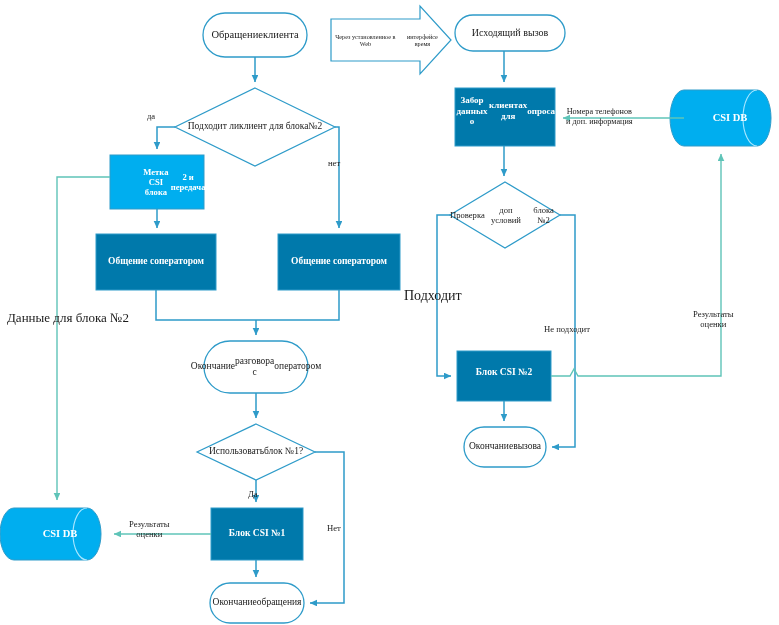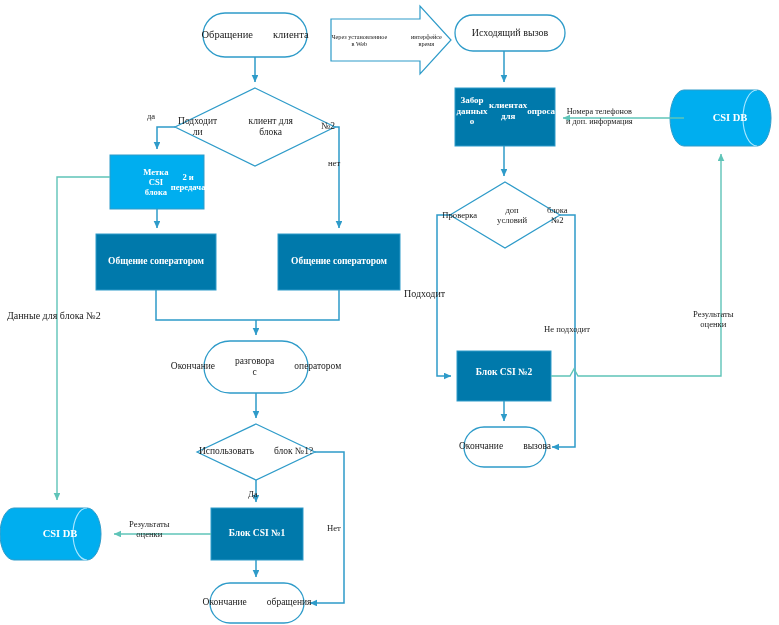--- a/index.html
+++ b/index.html
@@ -9,21 +9,21 @@
     position:relative;overflow:hidden;
   }
   #canvas{position:absolute;left:0;top:0;width:779px;height:625px;}
   .node-label{
     position:absolute;
     display:flex;align-items:center;justify-content:center;
     text-align:center;
     pointer-events:none;
     line-height:1.18;
   }
-  .lbl-dark{color:#1a1a1a;gap:20px;}
+  .lbl-dark{color:#1a1a1a;}
   .lbl-white{color:#ffffff;font-weight:bold;}
   .edge-label{
     position:absolute;
     color:#1a1a1a;
     font-family:"Liberation Serif", serif;
     text-align:center;
     line-height:1.2;
     white-space:pre-line;
   }
 </style>
@@ -189,20 +189,20 @@
     <div class="node-label lbl-white" style="left: 211px; top: 508px; width: 92px; height: 52px; font-size: 9.5px;">
       <div>Блок CSI №1</div>
     </div>
     <div class="node-label lbl-dark" style="left: 210px; top: 583px; width: 94px; height: 40px; font-size: 9.5px;">
       <div>Окончание</div>
       <div>обращения</div>
     </div>
     <div class="edge-label" style="left: 147px; top: 111px; font-size: 8.6px; text-align: center;"><div>да</div></div>
     <div class="edge-label" style="left: 328px; top: 158px; font-size: 8.6px; text-align: left;"><div>нет</div></div>
     <div class="edge-label" style="left: 566px; top: 107px; font-size: 8.2px; text-align: center;"><div>Номера телефонов</div><div>и доп. информация</div></div>
-    <div class="edge-label" style="left: 7px; top: 310px; font-size: 10px; text-align: right;"><div>Данные для блока №2</div></div>
-    <div class="edge-label" style="left: 404px; top: 288px; font-size: 10px; text-align: center;"><div>Подходит</div></div>
+    <div class="edge-label" style="left: 7px; top: 310px; font-size: 13px; text-align: right;"><div>Данные для блока №2</div></div>
+    <div class="edge-label" style="left: 404px; top: 288px; font-size: 14px; text-align: center;"><div>Подходит</div></div>
     <div class="edge-label" style="left: 544px; top: 324px; font-size: 8.6px; text-align: center;"><div>Не подходит</div></div>
     <div class="edge-label" style="left: 693px; top: 309px; font-size: 8.6px; text-align: center;"><div>Результаты</div><div>оценки</div></div>
     <div class="edge-label" style="left: 248px; top: 489px; font-size: 8.6px; text-align: left;"><div>Да</div></div>
     <div class="edge-label" style="left: 327px; top: 523px; font-size: 8.6px; text-align: left;"><div>Нет</div></div>
     <div class="edge-label" style="left: 129px; top: 519px; font-size: 8.6px; text-align: center;"><div>Результаты</div><div>оценки</div></div>
   </div>
 
 </body></html>

